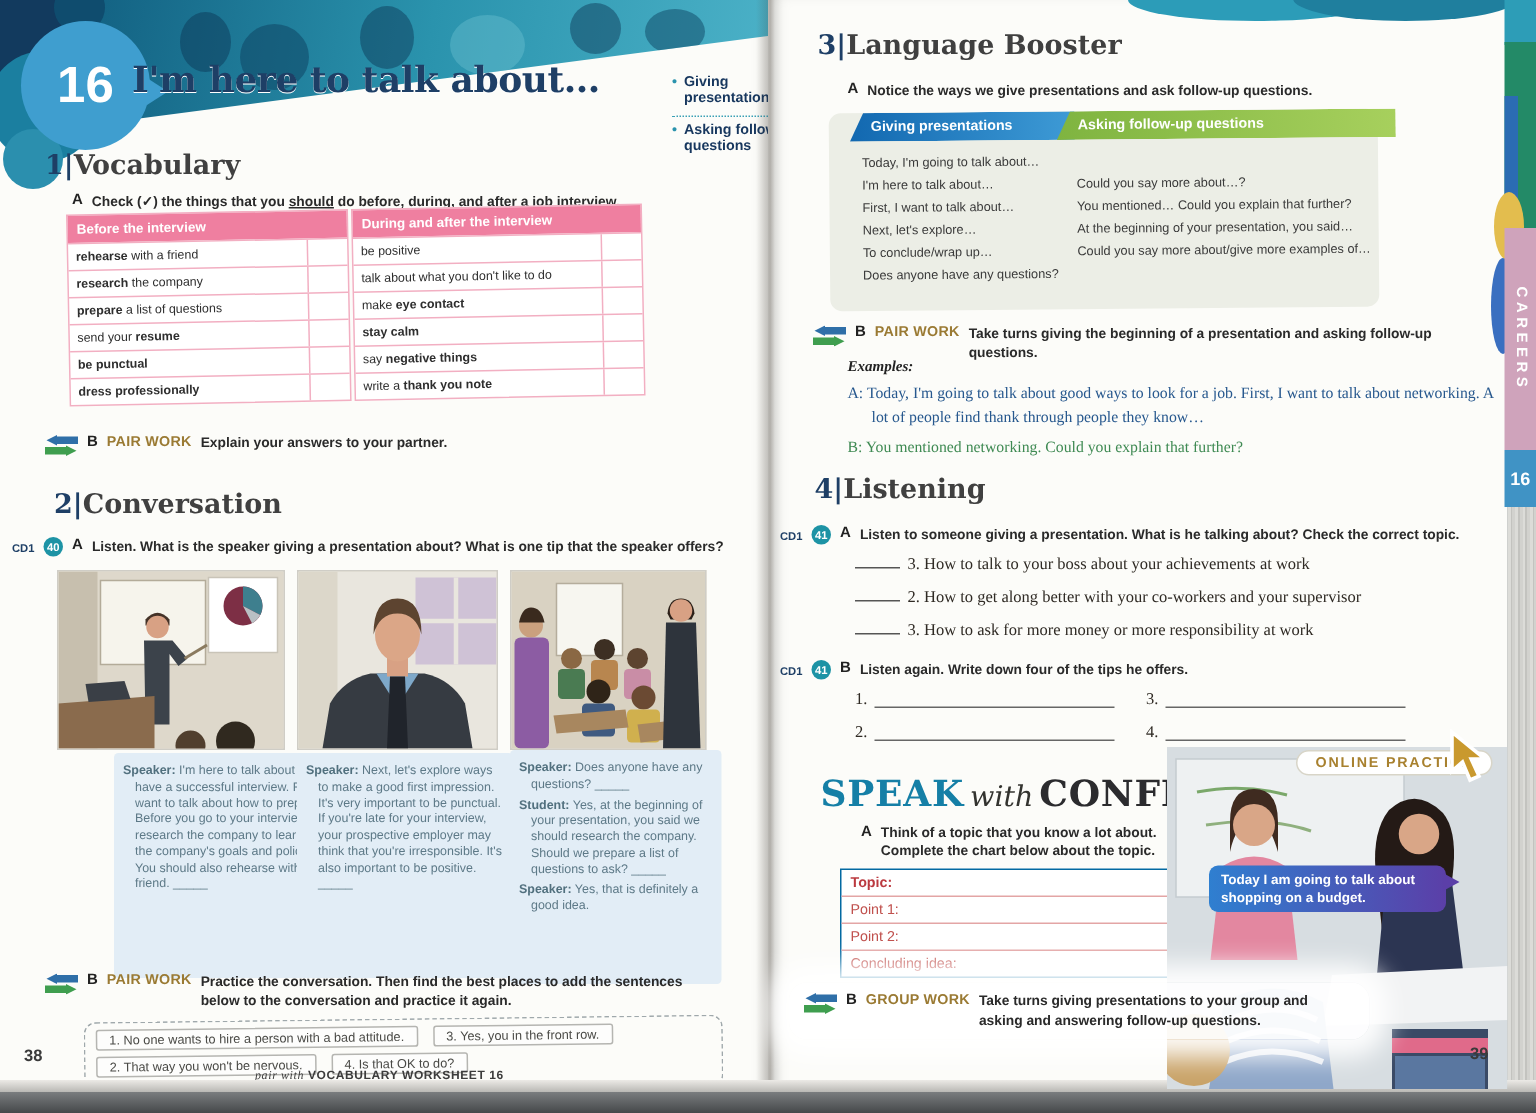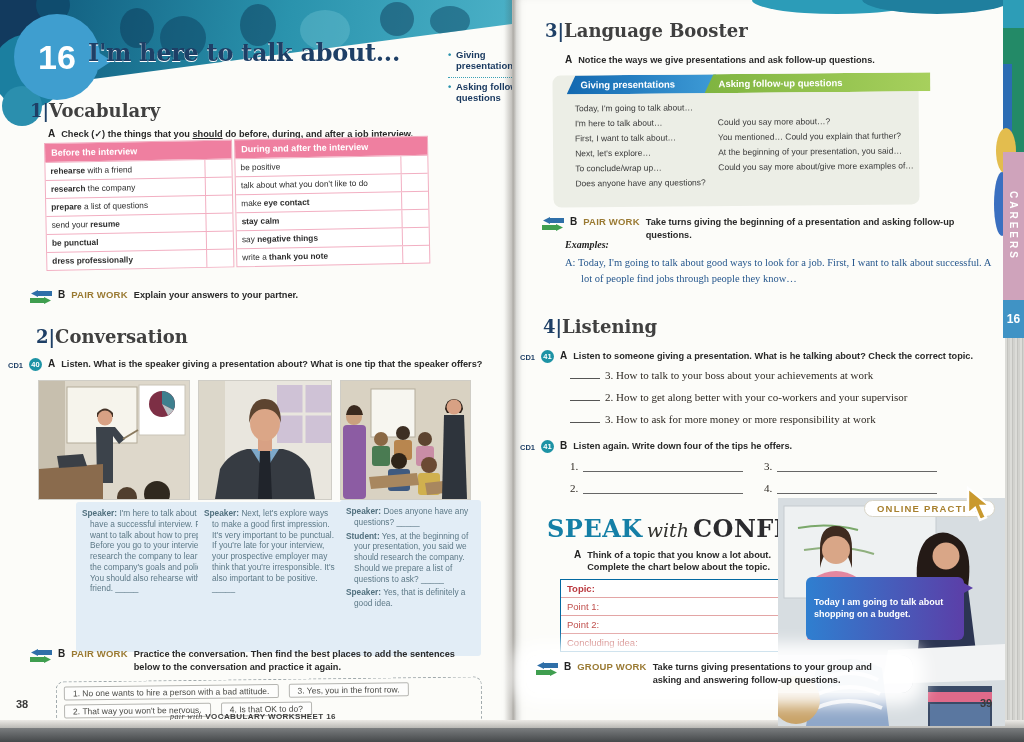--- a/index.html
+++ b/index.html
@@ -120,21 +120,21 @@
   .speak-title .w1{font-weight:bold;font-size:24px;color:#157fa6;letter-spacing:.5px;}
   .speak-title .w2{font-style:italic;font-size:19px;color:#33332f;padding:0 4px;text-align:center;}
   .speak-title .w3{font-weight:bold;font-size:24px;color:#2b2b2e;letter-spacing:.5px;}
 
   .chart{position:absolute;left:48px;top:579px;width:218px;border:1px solid #0369a1;background:#fff;}
   .chart-row{height:17px;border-top:1px solid #e3a5a5;font-size:9.5px;line-height:17px;padding-left:6px;color:#c0504d;}
   .chart-row:first-child{border-top:none;font-weight:bold;color:#bb3a40;}
 
   .photo{position:absolute;left:266px;top:498px;width:227px;height:228px;overflow:hidden;z-index:1;}
   .bubble{position:absolute;left:294px;top:577px;width:142px;background:linear-gradient(90deg,#2f7fd0,#5b3fa8);
-          color:#fff;font-size:9px;font-weight:bold;line-height:1.3;border-radius:6px;padding:20px 8px;z-index:4;}
+          color:#fff;font-size:9px;font-weight:bold;line-height:1.3;border-radius:6px;padding:4px 8px;z-index:4;}
   .bubble::after{content:"";position:absolute;right:-9px;top:5px;border-top:6px solid transparent;border-bottom:6px solid transparent;border-left:11px solid #5b3fa8;}
 
   .gw-wrap{position:absolute;left:14px;top:655px;background:rgba(255,255,255,.94);border-radius:12px;padding:6px 10px;
            box-shadow:0 0 16px 12px rgba(255,255,255,.94);z-index:3;}
 
   
   .edge-teal{left:1003px;top:0;width:21px;height:30px;background:#2d9db7;}
   .edge-green{left:1003px;top:28px;width:21px;height:124px;background:#238a67;}
   .edge-bluewedge{left:1003px;top:64px;width:9px;height:86px;background:#2b6cb3;border-radius:0 0 0 14px;}
   .edge-yellow{left:996px;top:128px;width:20px;height:46px;background:#e3bd4e;border-radius:50%;}
@@ -399,21 +399,22 @@
       <svg class="pw-icon" width="22" height="14" viewBox="0 0 22 14">
           <polygon points="22,1 8,1 8,0 1,3.5 8,7 8,6 22,6" fill="#2f6fa8"></polygon>
           <polygon points="0,8 14,8 14,7 21,10.5 14,14 14,13 0,13" fill="#3f9e4f"></polygon>
         </svg>
       <span class="step-letter">B</span>
       <span class="tag">PAIR WORK</span>
       <span class="txt">Take turns giving the beginning of a presentation and asking follow-up questions.</span>
     </div>
 
     <div class="ex-label" style="left:53px;top:239px;">Examples:</div>
-    <div class="ex ex-a" style="left:53px;top:255px;">A: Today, I'm going to talk about good ways to look for a job. First, I want to talk about successful. A lot of people find jobs through people they know…</div>
+    <div class="ex ex-a" style="left:53px;top:255px;">A: Today, I'm going to talk about good ways to look for a job. First, I want to talk about networking. A lot of people find thank through people they know…</div>
+    <div class="ex ex-b" style="left:53px;top:291px;">B: You mentioned networking. Could you explain that further?</div>
 
     <div class="sech" style="left:31px;top:316px;">
       <span class="n">4</span><span class="p">|</span><span class="t">Listening</span>
     </div>
 
     <div class="step-line" style="left:8px;top:350px;width:470px;">
       <span class="cd-label">CD1</span>
       <span class="cd-circle">41</span>
       <span class="step-letter">A</span>
       <span class="instr">Listen to someone giving a presentation. What is he talking about? Check the correct topic.</span>

